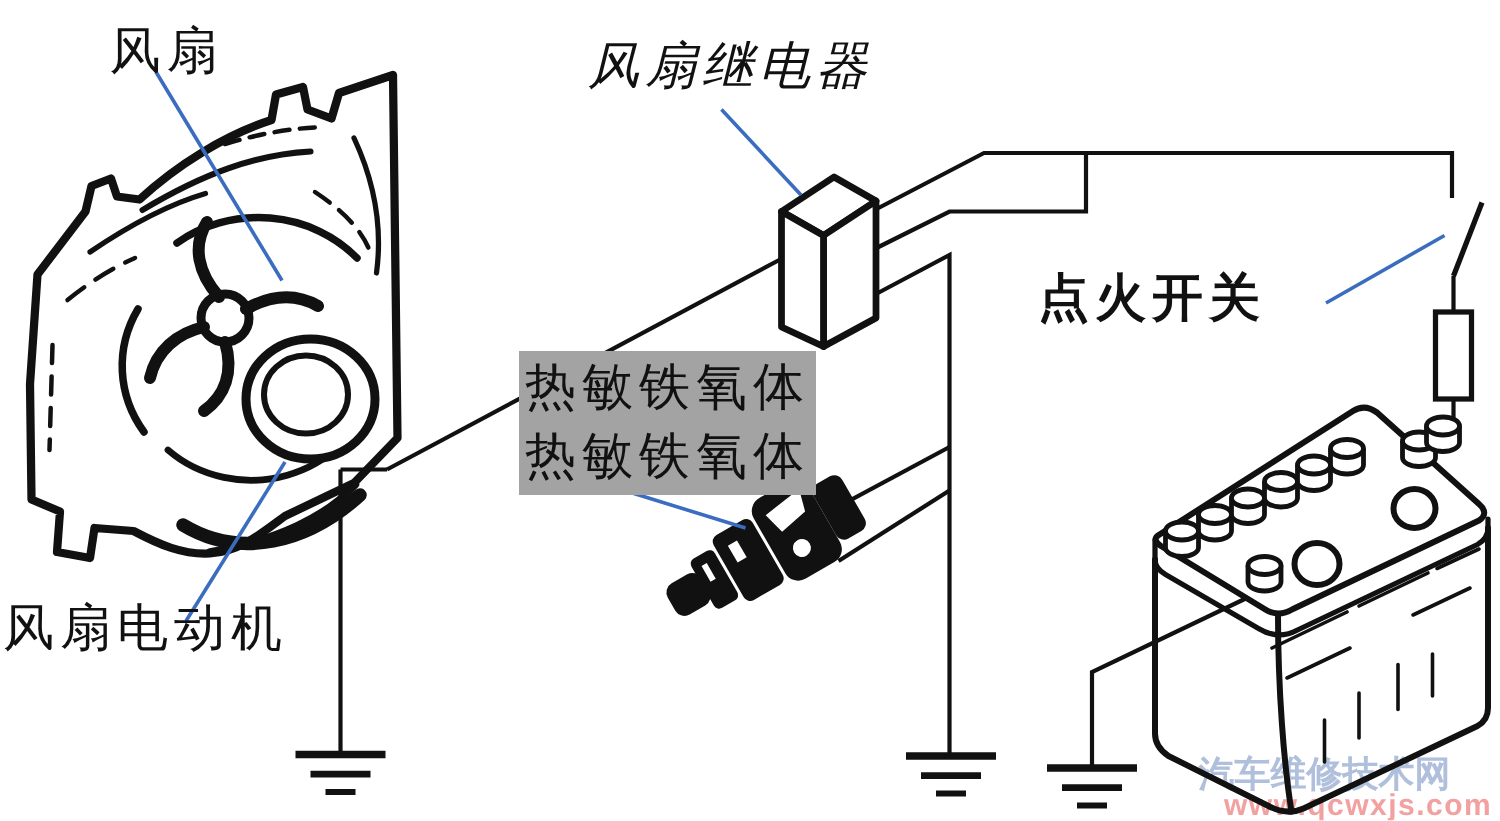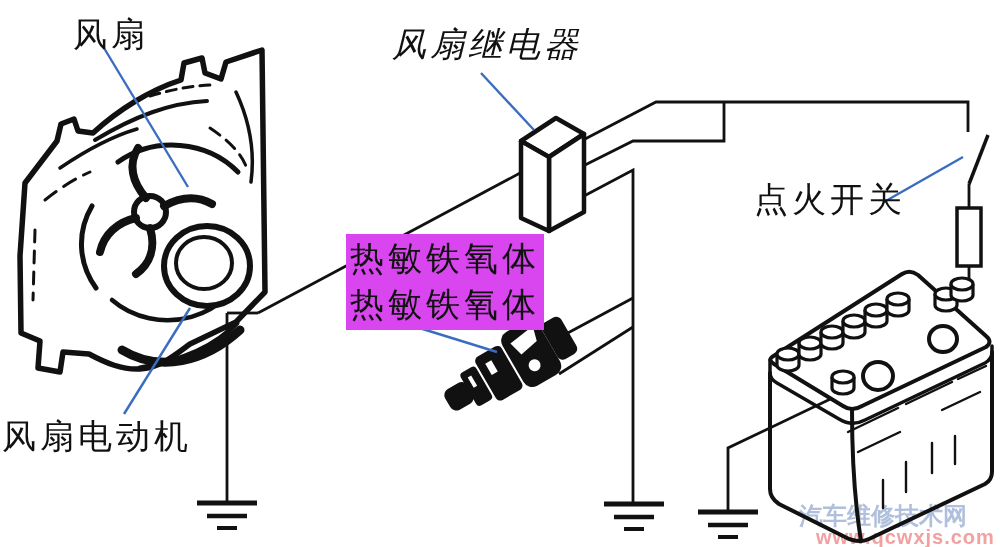--- a/index.html
+++ b/index.html
@@ -6,30 +6,30 @@
   #stage{
     position:relative;width:1000px;height:547px;background:#ffffff;
     overflow:hidden;font-family:"Liberation Serif", serif;
   }
   #artwork{position:absolute;left:0;top:0;z-index:1;}
   .label{
     position:absolute;z-index:2;color:#111111;
     font-size:34px;letter-spacing:4px;line-height:1.0;
     font-family:"Liberation Serif", serif;white-space:nowrap;
   }
-  .label.two-line{line-height:46px;background:#d946ef;padding:2px 4px;}
+  .label.two-line{line-height:46px;background:#a3a3a3;padding:2px 4px;}
   .watermark{position:absolute;z-index:0;font-weight:bold;white-space:nowrap;
     font-family:"Liberation Sans", sans-serif;}
   #wm-name{left:799px;top:500px;font-size:24px;color:#b0c0dc;letter-spacing:0px;}
   #wm-url{left:816px;top:526px;font-size:20px;color:#f2a0a0;letter-spacing:1px;}
   #lbl-fan{left:73px;top:6px;margin-top:12px;}
   #lbl-relay{left:392px;top:28px;font-style:italic;}
-  #lbl-ignition{left:754px;top:183px;}
+  #lbl-ignition{left:692px;top:183px;font-weight:bold;}
   #lbl-sensor{left:346px;top:234px;}
-  #lbl-motor{left:2px;top:420px;font-family:Liberation Serif, serif;}
+  #lbl-motor{left:2px;top:403px;font-family:Liberation Serif, serif;}
 </style>
 </head>
 <body>
 
 <div id="stage">
 
   <div class="watermark" id="wm-name">汽车维修技术网</div>
   <div class="watermark" id="wm-url">www.qcwxjs.com</div>
 
   <svg id="artwork" width="1000" height="547" viewBox="0 0 1000 547">

